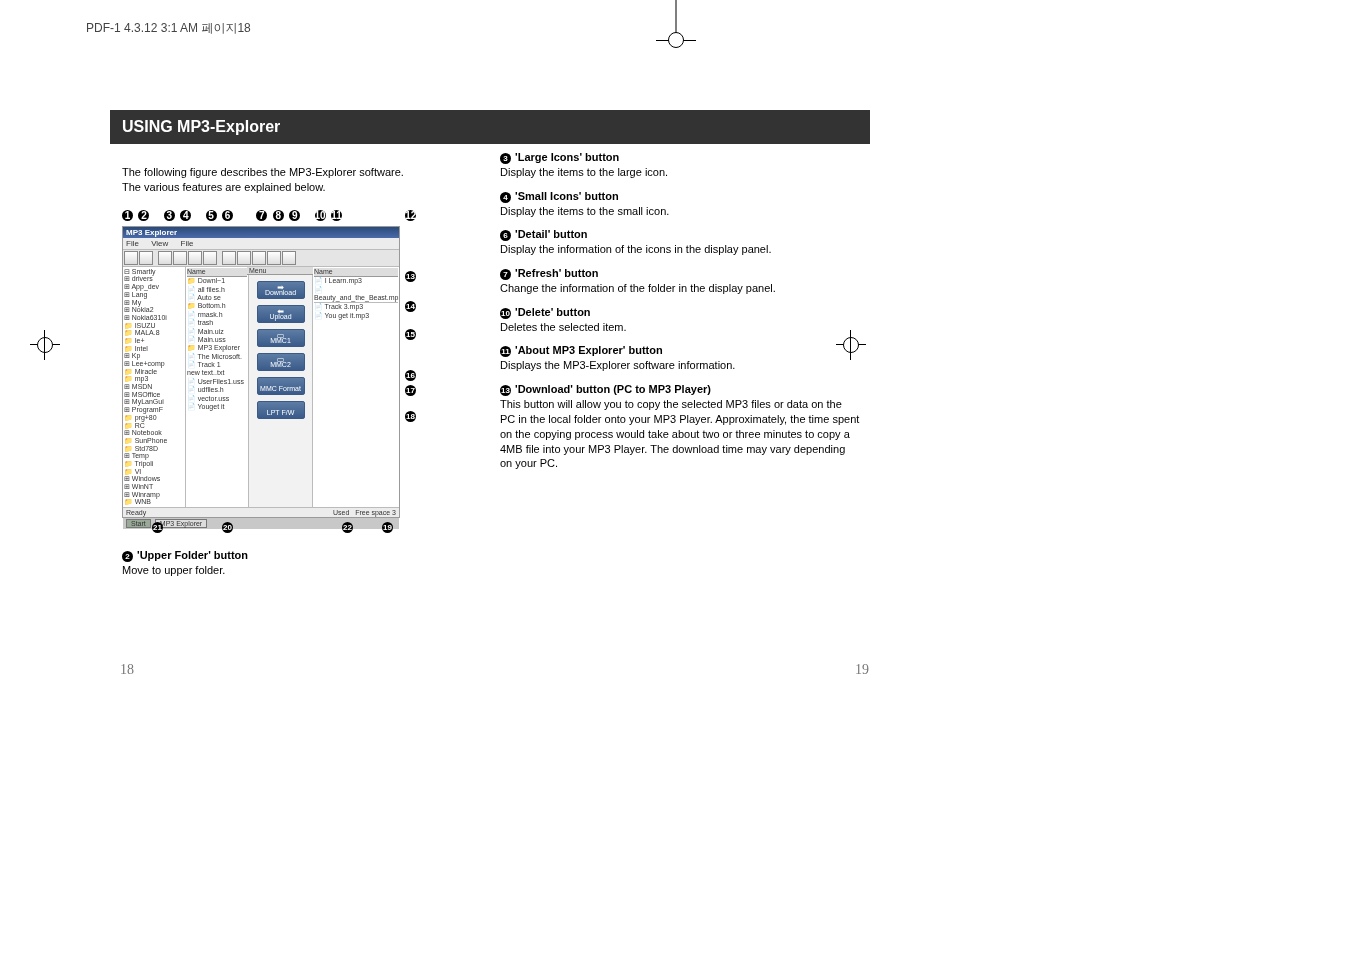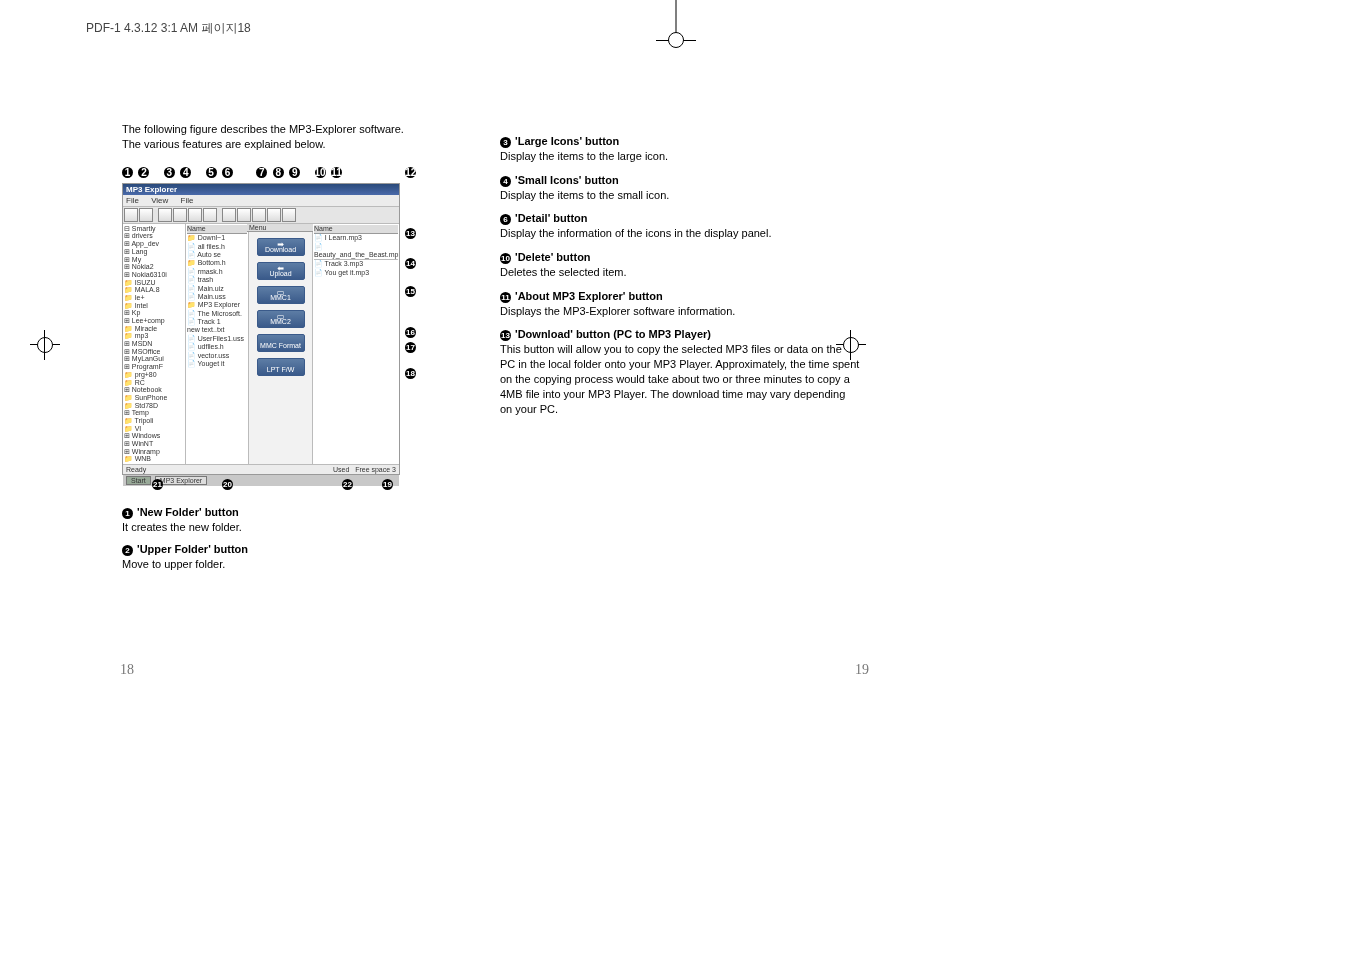--- a/index.html
+++ b/index.html
@@ -9,21 +9,21 @@
   .crop-t{top:0}
   .crop-t2{position:absolute;left:50%;top:40px;width:40px;height:1px;background:#000;transform:translateX(-20px)}
   .crop-t3{position:absolute;left:50%;top:40px;width:14px;height:14px;border:1px solid #000;border-radius:50%;transform:translate(-8px,-8px);background:#fff}
   .reg-l,.reg-r{position:absolute;top:330px;width:30px;height:30px}
   .reg-l{left:30px}.reg-r{right:485px}
   .reg-l::before,.reg-r::before{content:"";position:absolute;left:0;top:14px;width:30px;height:1px;background:#000}
   .reg-l::after,.reg-r::after{content:"";position:absolute;left:14px;top:0;width:1px;height:30px;background:#000}
   .reg-c{position:absolute;left:50%;top:50%;width:14px;height:14px;border:1px solid #000;border-radius:50%;transform:translate(-8px,-8px);background:#fff}
   .sheet{position:absolute;left:110px;top:110px;width:760px}
   .titlebar{background:#333;color:#fff;font-weight:bold;font-size:16px;padding:8px 12px;margin-bottom:12px}
-  .intro{font-size:11px;margin:12px 0 10px 12px;line-height:1.4}
+  .intro{font-size:11px;margin:21px 0 10px 12px;line-height:1.4}
   .callrow{margin-left:12px;margin-bottom:2px}
   .callrow span{display:inline-block;vertical-align:middle;font-size:10px}
   .num{display:inline-block;width:11px;height:11px;border-radius:50%;background:#000;color:#fff;font-size:8px;line-height:11px;text-align:center;font-weight:bold;margin-right:1px}
   .screenshot{margin-left:12px;width:276px;height:290px;border:1px solid #999;background:#f8f8f8;position:relative;font-size:7px;color:#333}
   .ss-title{background:linear-gradient(#2a4a7a,#4a6aaa);color:#fff;font-size:8px;padding:1px 3px;font-weight:bold}
   .ss-menu{background:#ececec;border-bottom:1px solid #bbb;padding:1px 3px;font-size:8px}
   .ss-menu span{margin-right:10px}
   .ss-tb{background:#e5e5e5;border-bottom:1px solid #bbb;padding:1px 1px;display:flex}
   .tbtn{width:12px;height:12px;border:1px solid #888;background:linear-gradient(#fff,#ddd);margin-right:1px;display:inline-block}
   .ss-body{display:flex;height:240px}
@@ -36,21 +36,21 @@
   .ss-right{width:84px;background:#fff;overflow:hidden;padding:1px;line-height:1.2}
   .ss-status{background:#ececec;border-top:1px solid #bbb;font-size:7px;padding:1px 3px;display:flex;justify-content:space-between}
   .ss-task{background:#c8c8c8;border-top:1px solid #999;font-size:7px;padding:1px 3px;display:flex}
   .lr-call{position:absolute;right:-18px;font-size:9px}
   .c13{top:44px}.c14{top:74px}.c15{top:102px}.c16{top:143px}.c17{top:158px}.c18{top:184px}
   .bottom-calls{position:relative;margin-left:12px;width:276px;margin-top:4px}
   .bcall{position:absolute;font-size:9px}
   .leftdefs{margin-left:12px;margin-top:30px;font-size:11px;line-height:1.35}
   .def{margin-bottom:8px}
   .def b{font-weight:bold}
-  .rightcol{position:absolute;left:500px;top:134px;width:360px;font-size:11px;line-height:1.35}
+  .rightcol{position:absolute;left:500px;top:150px;width:360px;font-size:11px;line-height:1.35}
   .rightcol .def{margin-bottom:9px}
   .pagenum-l{position:absolute;left:120px;top:662px;font-size:14px;color:#777;font-family:Georgia,serif}
   .pagenum-r{position:absolute;left:855px;top:662px;font-size:14px;color:#777;font-family:Georgia,serif}
 </style>
 </head>
 <body>
 
 <div class="page">
 
   <div class="headerline">PDF-1   4.3.12 3:1 AM   페이지18</div>
@@ -60,20 +60,21 @@
   <div class="crop-t3"></div>
   <div class="reg-l">
       <span class="reg-c"></span>
     </div>
   <div class="reg-r">
       <span class="reg-c"></span>
     </div>
 
   <div class="sheet">
 
+    <div class="titlebar">USING MP3-Explorer</div>
 
     <div class="intro">
       <span>The following figure describes the MP3-Explorer software.</span><br>
       <span>The various features are explained below.</span>
     </div>
 
     <div class="callrow">
       <span class="num">1</span>
       <span class="num">2</span>
       &nbsp;
@@ -211,30 +212,30 @@
     </div>
 
     <div class="bottom-calls">
       <span class="bcall" style="left:30px"><span class="num">21</span></span>
       <span class="bcall" style="left:100px"><span class="num">20</span></span>
       <span class="bcall" style="left:220px"><span class="num">22</span></span>
       <span class="bcall" style="left:260px"><span class="num">19</span></span>
     </div>
 
     <div class="leftdefs" id="leftdefs">
-        <div class="def"><span class="num">1</span> <b>'New Folder' button</b><br><span>It creates the new folder.</span></div>
         <div class="def"><span class="num">2</span> <b>'Upper Folder' button</b><br><span>Move to upper folder.</span></div>
       </div>
 
   </div>
 
   <div class="rightcol" id="rightdefs">
       <div class="def"><span class="num">3</span> <b>'Large Icons' button</b><br><span>Display the items to the large icon.</span></div>
       <div class="def"><span class="num">4</span> <b>'Small Icons' button</b><br><span>Display the items to the small icon.</span></div>
       <div class="def"><span class="num">6</span> <b>'Detail' button</b><br><span>Display the information of the icons in the display panel.</span></div>
+      <div class="def"><span class="num">7</span> <b>'Refresh' button</b><br><span>Change the information of the folder in the display panel.</span></div>
       <div class="def"><span class="num">10</span> <b>'Delete' button</b><br><span>Deletes the selected item.</span></div>
       <div class="def"><span class="num">11</span> <b>'About MP3 Explorer' button</b><br><span>Displays the MP3-Explorer software information.</span></div>
       <div class="def"><span class="num">13</span> <b>'Download' button (PC to MP3 Player)</b><br><span>This button will allow you to copy the selected MP3 files or data on the PC in the local folder onto your MP3 Player. Approximately, the time spent on the copying process would take about two or three minutes to copy a 4MB file into your MP3 Player. The download time may vary depending on your PC.</span></div>
     </div>
 
   <div class="pagenum-l">18</div>
   <div class="pagenum-r">19</div>
 
 </div>
 

